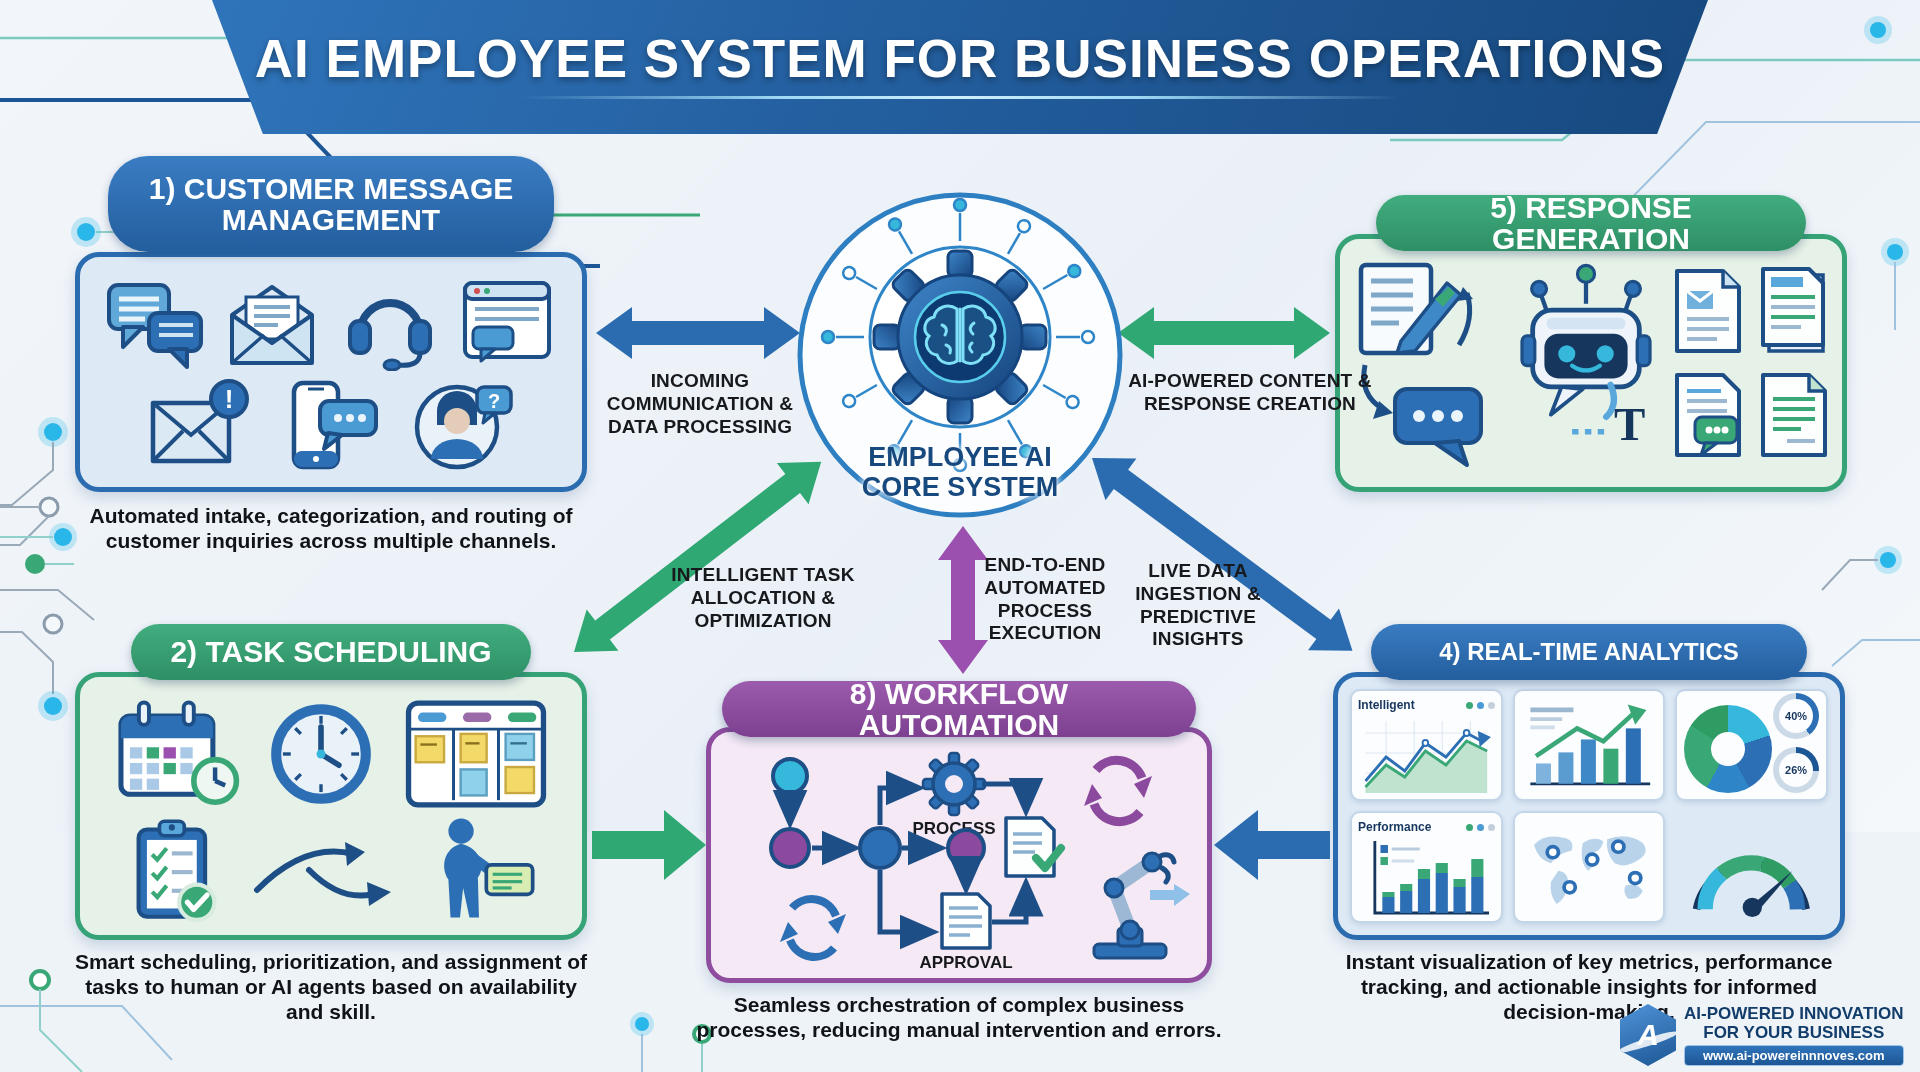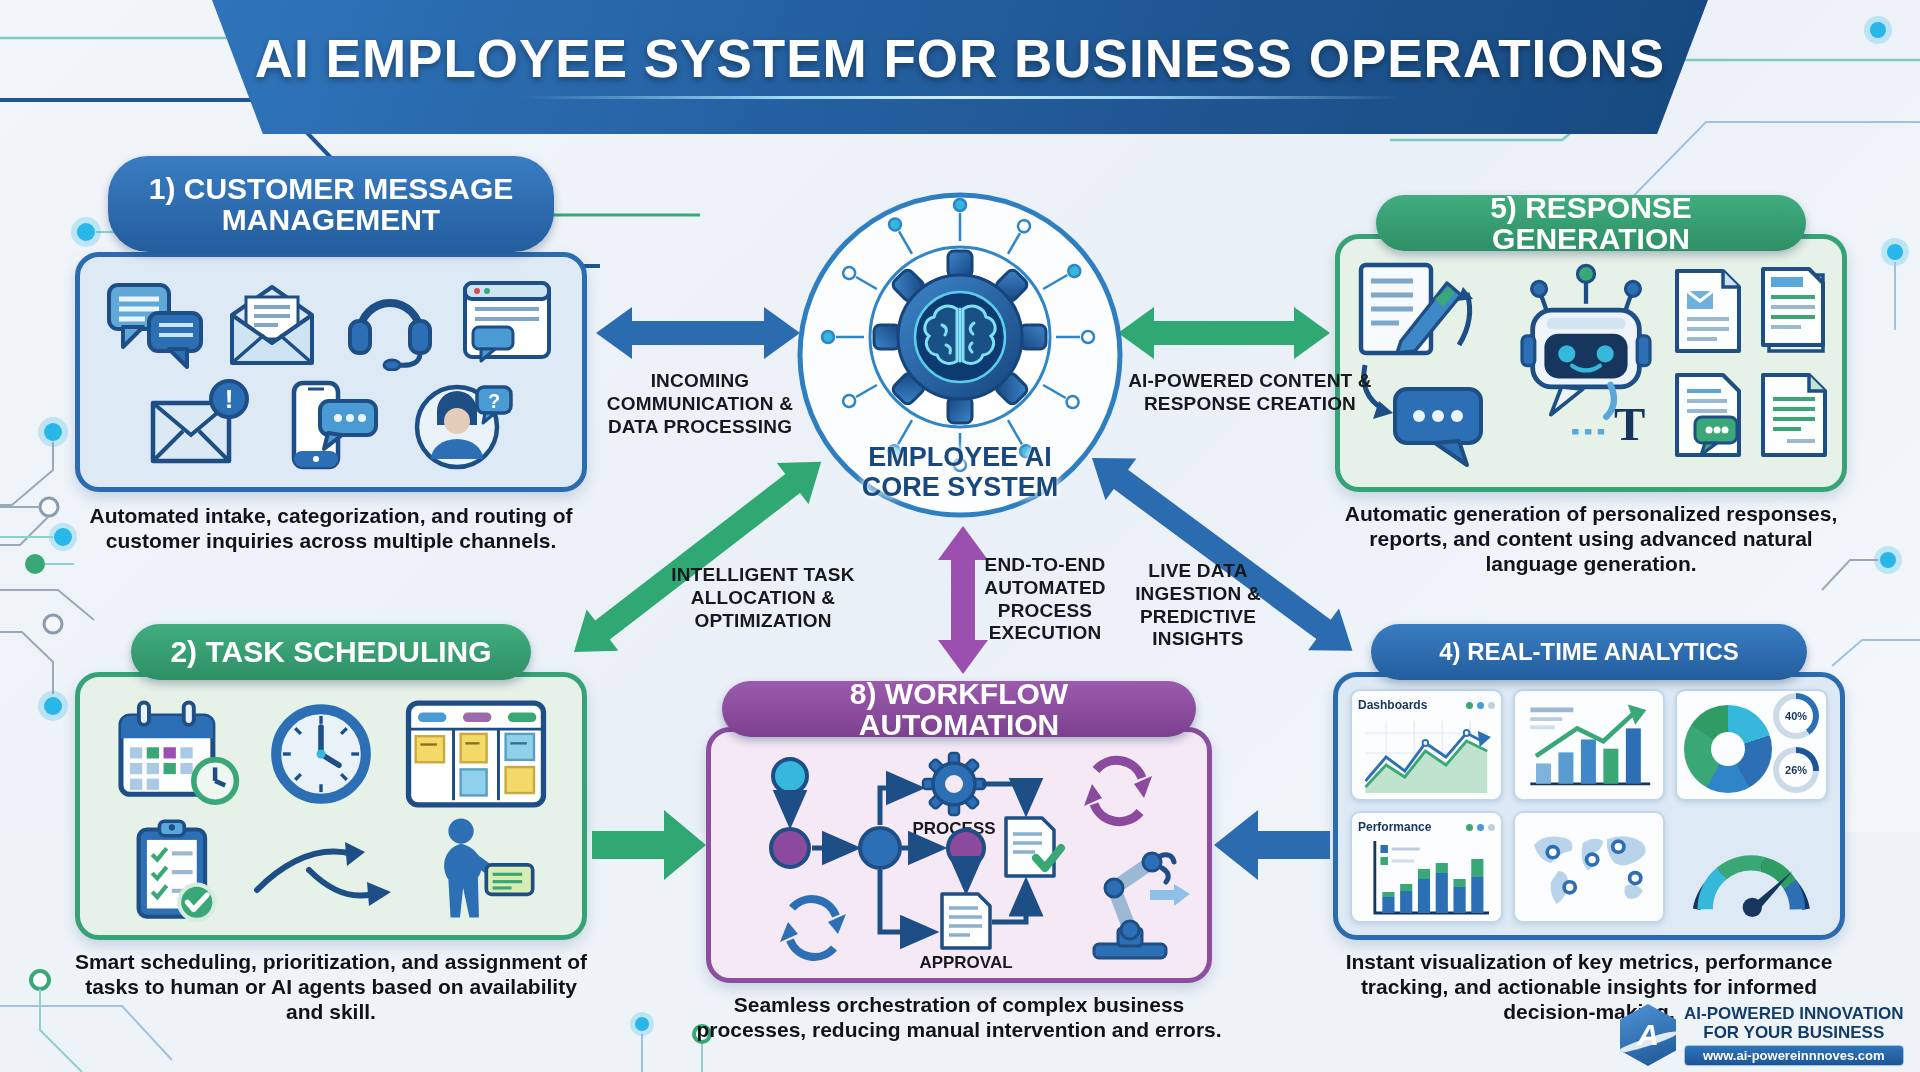--- a/index.html
+++ b/index.html
@@ -298,21 +298,20 @@
           <path d="M6 6 H52 L68 22 V86 H6 Z" fill="#fdfefe" stroke="#1d4e86" stroke-width="4" stroke-linejoin="round"></path>
           <path d="M52 6 L52 22 H68" fill="#bfe3cf" stroke="#1d4e86" stroke-width="3.5"></path>
           <line x1="16" y1="30" x2="58" y2="30" stroke="#3aa876" stroke-width="4"></line>
           <line x1="16" y1="40" x2="58" y2="40" stroke="#3aa876" stroke-width="4"></line>
           <line x1="16" y1="50" x2="58" y2="50" stroke="#3aa876" stroke-width="4"></line>
           <line x1="16" y1="60" x2="44" y2="60" stroke="#3aa876" stroke-width="4"></line>
           <line x1="30" y1="72" x2="58" y2="72" stroke="#9cb8d0" stroke-width="4"></line>
         </svg>
       </div>
     </div>
-    <div class="caption" style="top:268px;">Automatic generation of personalized responses, reports, and content using advanced natural language generation.</div>
   </section>
 
   <section class="module green" style="left:75px; top:672px; width:512px; height:268px;">
     <div class="pill" style="top:-48px; width:400px; height:56px; font-size:30px;">
       <span>2) TASK SCHEDULING</span>
     </div>
     <div class="body" style="padding:16px 8px 4px;">
       <div class="icon-row" style="height:122px;">
         <svg width="130" height="118" viewBox="0 0 116 104">
           <rect x="8" y="18" width="82" height="70" rx="8" fill="#ffffff" stroke="#1d4e86" stroke-width="4.5"></rect>
@@ -485,21 +484,21 @@
   </section>
 
   <section class="module blue" style="left:1333px; top:672px; width:512px; height:268px;">
     <div class="pill" style="top:-48px; width:436px; height:56px; font-size:24px;">
       <span>4) REAL-TIME ANALYTICS</span>
     </div>
     <div class="body">
       <div class="tiles">
         <div class="tile">
           <div class="tile-head">
-            <span class="tile-title">Dashboards</span>
+            <span class="tile-title">Intelligent</span>
             <span class="tdots">
                 <i style="background:#3aa876"></i>
                 <i style="background:#4a9ad4"></i>
                 <i style="background:#c3d0dc"></i>
               </span>
           </div>
           <svg width="100%" height="86" viewBox="0 0 146 86" preserveAspectRatio="none">
             <g stroke="#dce7f1" stroke-width="1">
                 <line x1="8" y1="20" x2="138" y2="20"></line>
                 <line x1="8" y1="40" x2="138" y2="40"></line>

